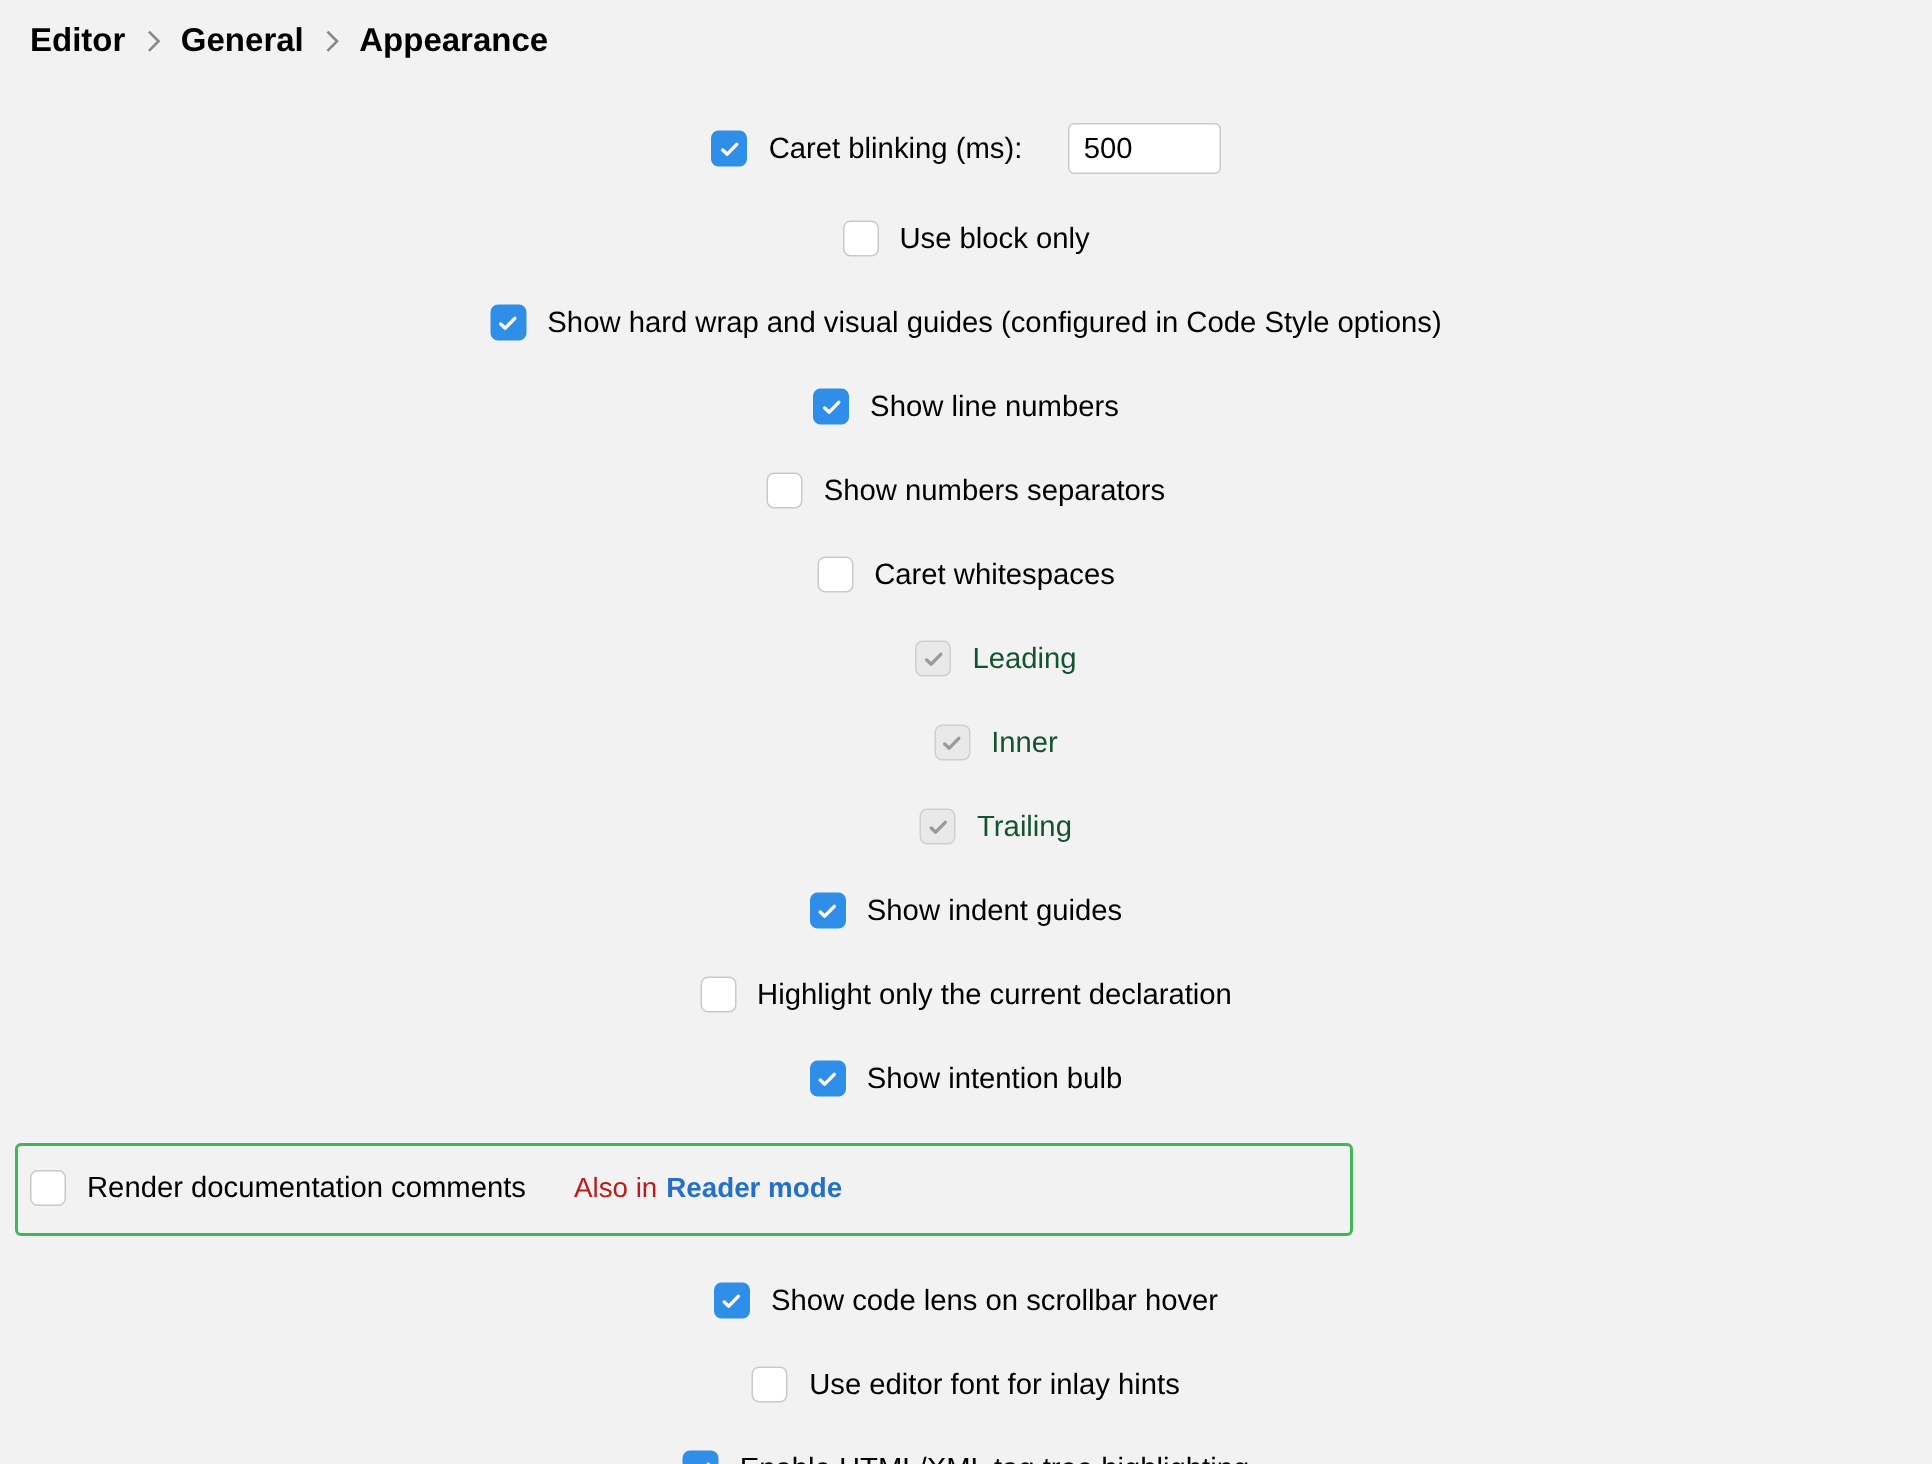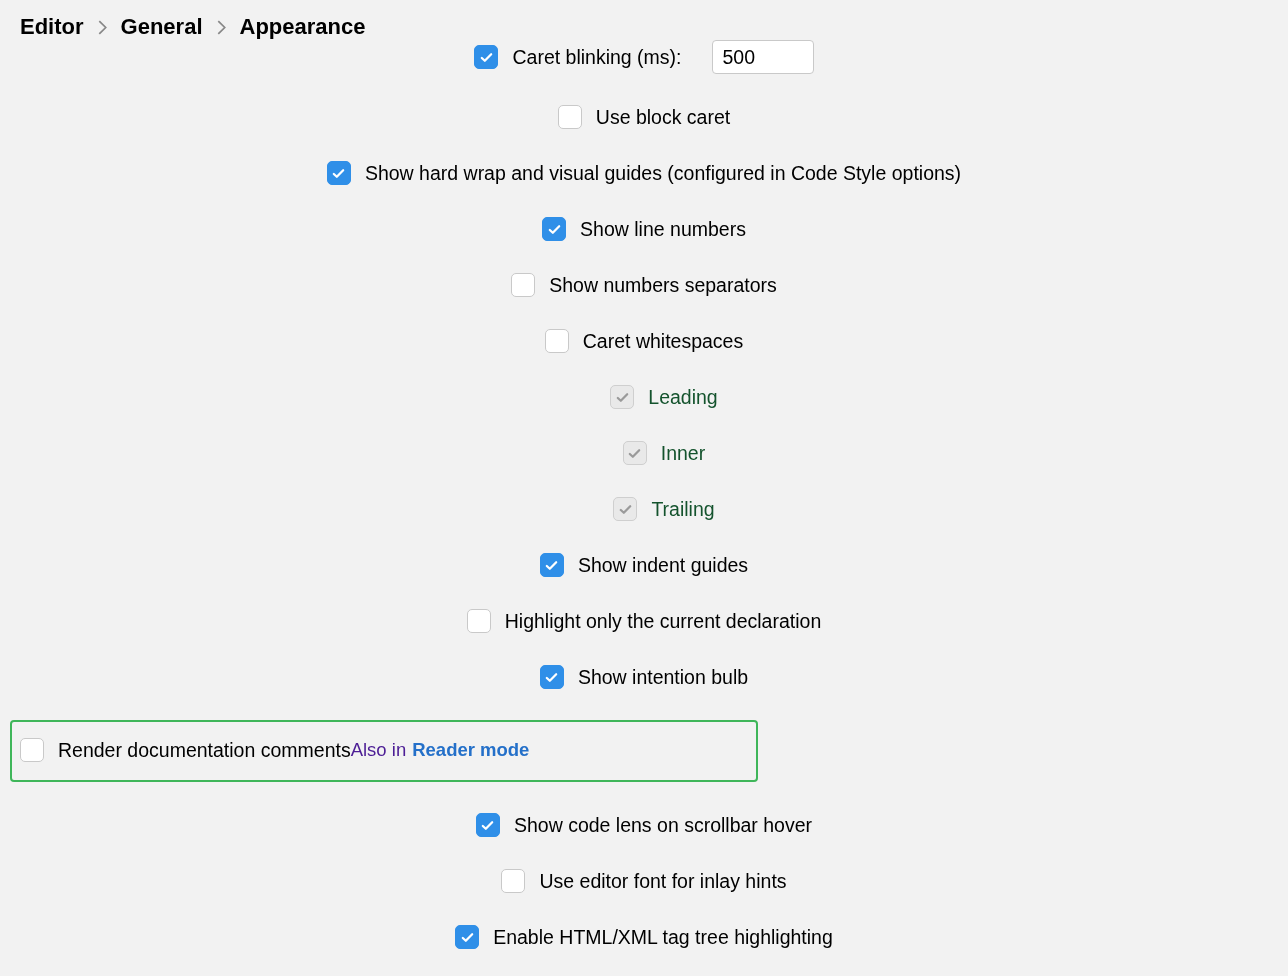--- a/index.html
+++ b/index.html
@@ -9,20 +9,21 @@
       padding: 14px 20px;
       font-size: 19.5px;
       color: #000;
       width: 1288px;
     }
     .breadcrumb {
       display: flex;
       align-items: center;
       font-weight: 700;
       font-size: 22px;
+      margin-bottom: 42px;
     }
     .chevron {
       margin: 0 14px;
       color: #888;
       font-weight: 400;
       font-size: 18.5px;
       display: inline-flex;
       align-items: center;
     }
     .chevron svg { width: 9px; height: 15px; }
@@ -81,25 +82,26 @@
       margin-left: 30px;
       font-family: inherit;
     }
     .highlight-box {
       border: 2px solid #3fb65a;
       border-radius: 4px;
       padding: 16px 8px 18px 8px;
       margin-left: -10px;
       display: flex;
       align-items: center;
-      width: 748px;
+      width: 892px;
     }
     .also-in {
-      color: #4c1d95;
+      color: #b91c1c;
       font-size: 18.5px;
+      margin-left: 32px;
     }
     .link {
       color: #2470c9;
       font-size: 18.5px;
       margin-left: 6px;
       cursor: pointer;
       font-weight: bold;
     }
   </style>
 </head>
@@ -128,21 +130,21 @@
       <svg viewBox="0 0 16 16">
           <path d="M3 8.5 L6.2 11.5 L13 4.5"></path>
         </svg>
     </span>
     <span class="label">Caret blinking (ms):</span>
     <input class="num-input" type="text" value="500" style="">
   </div>
 
   <div class="row">
     <span class="checkbox"></span>
-    <span class="label">Use block caret</span>
+    <span class="label">Use block only</span>
   </div>
 
   <div class="row">
     <span class="checkbox checked">
       <svg viewBox="0 0 16 16">
           <path d="M3 8.5 L6.2 11.5 L13 4.5"></path>
         </svg>
     </span>
     <span class="label">Show hard wrap and visual guides (configured in Code Style options)</span>
   </div>

